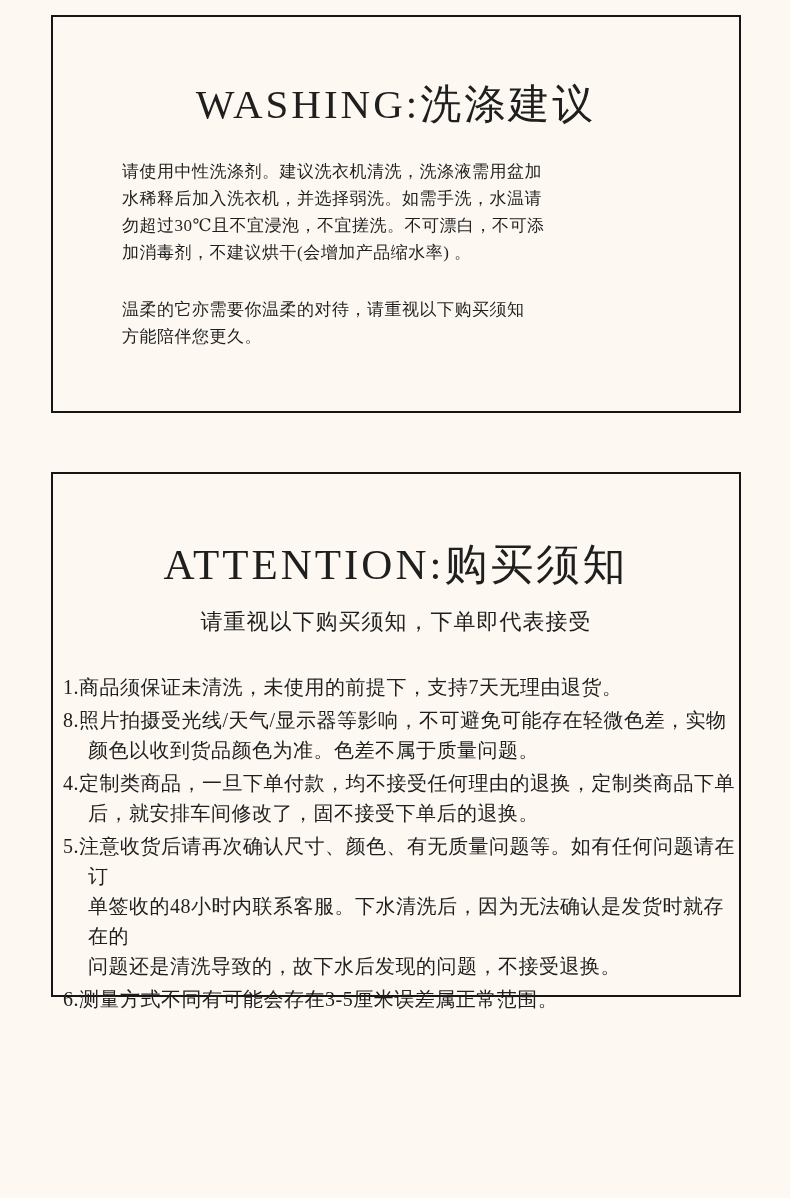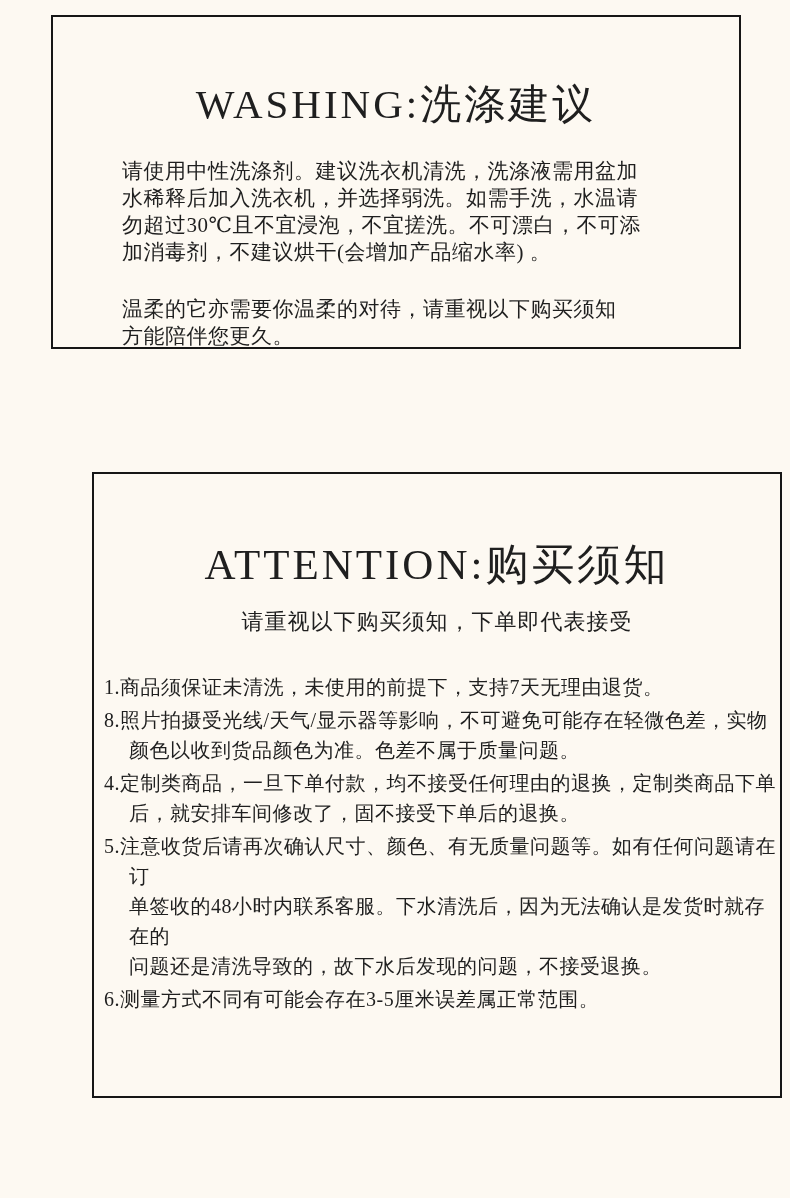--- a/index.html
+++ b/index.html
@@ -18,45 +18,44 @@
   .card {
     position: absolute;
     left: 51px;
     width: 690px;
     box-sizing: border-box;
     border: 2px solid #161616;
     background: #fdf9f2;
   }
   #washing-card {
     top: 15px;
-    height: 334px;
+    height: 398px;
   }
   #attention-card {
     top: 472px;
-    height: 626px;
-    margin-left: 41px;
+    height: 525px;
   }
   .card-title {
     margin: 63px 0 0 0;
     text-align: center;
     font-size: 41px;
     line-height: 48px;
     font-weight: 400;
     letter-spacing: 3px;
     white-space: nowrap;
   }
   #attention-card .card-title {
     margin-top: 66px;
     font-size: 43px;
     line-height: 50px;
   }
   .wash-para {
     margin: 30px 0 0 0;
     padding: 0 40px 0 69px;
-    font-size: 21px;
+    font-size: 17px;
     line-height: 27px;
     white-space: pre-line;
     letter-spacing: 0.5px;
   }
   .card-subtitle {
     margin: 16px 0 0 0;
     text-align: center;
     font-size: 22px;
     line-height: 32px;
     font-weight: 400;

